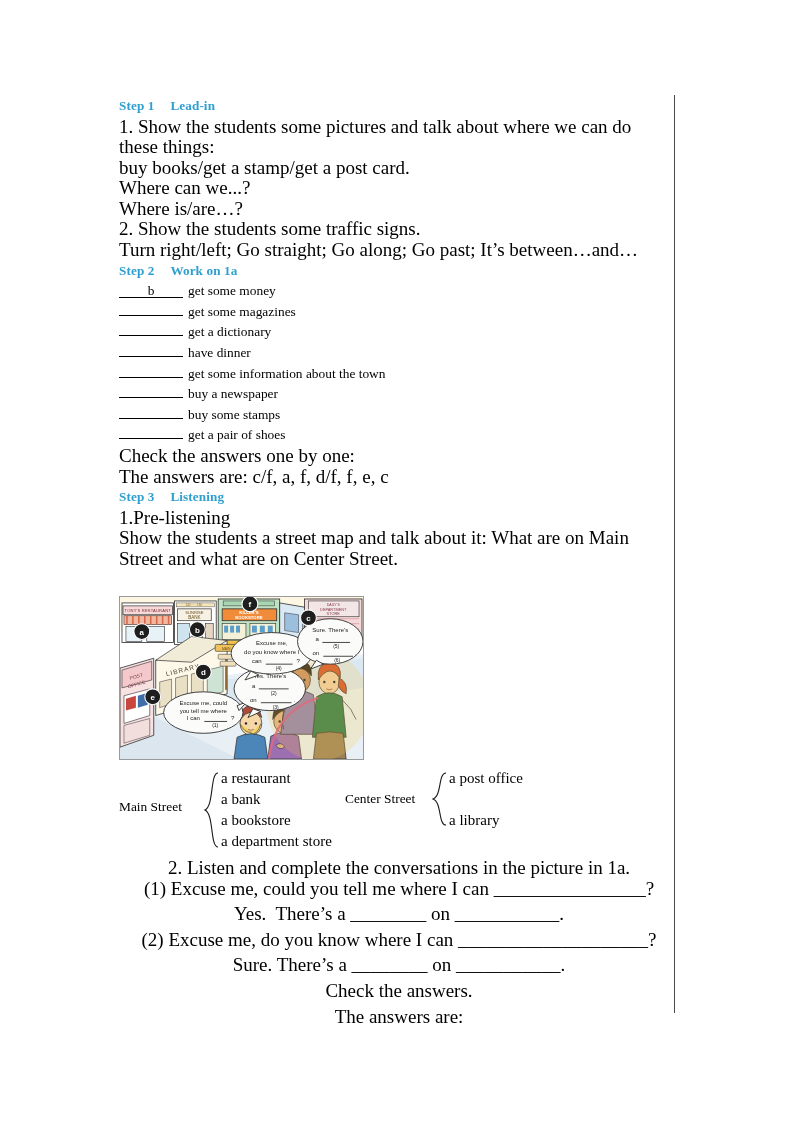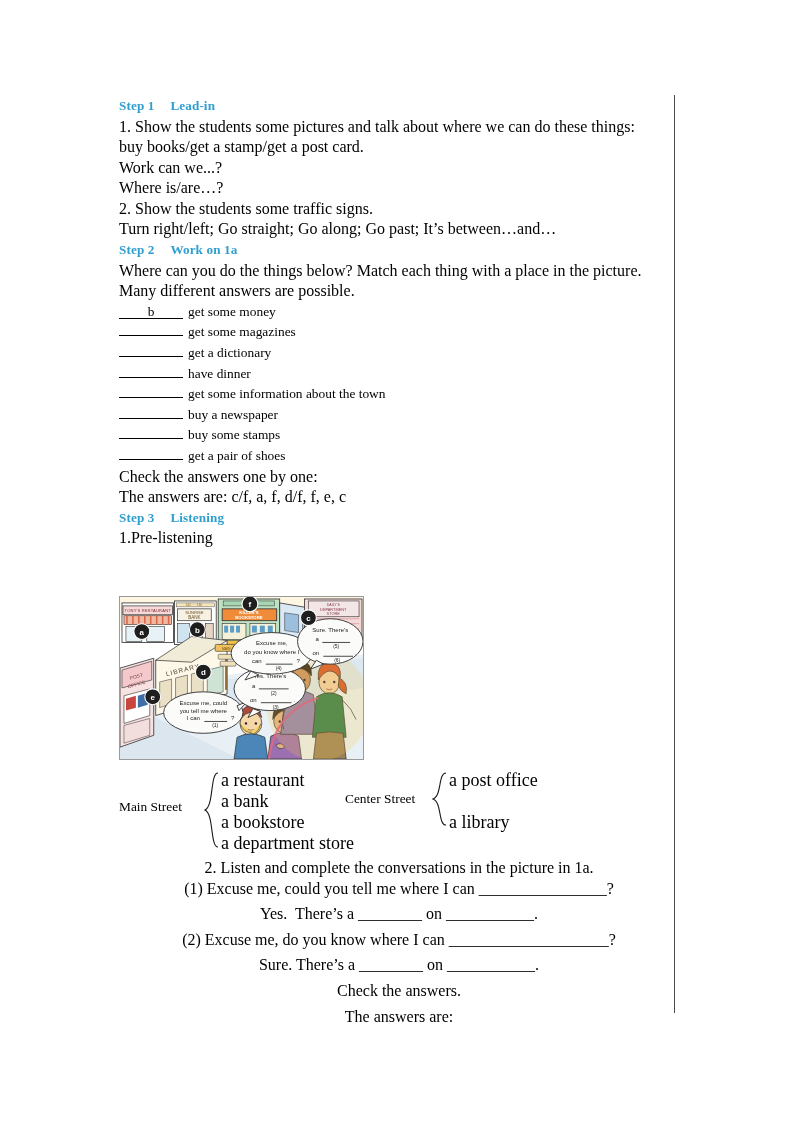--- a/index.html
+++ b/index.html
@@ -45,21 +45,21 @@
     color: #2f9fd0;
     font-weight: bold;
     font-size: 13.2px;
     line-height: 20.5px;
     letter-spacing: 0.1px;
     white-space: pre;
   }
   .step-head .gap { display:inline-block; width: 16px; }
 
   .line {
-    font-size: 16px;
+    font-size: 19px;
     line-height: 20.6px;
     white-space: pre-wrap;
   }
   .line.wrap { white-space: normal; }
 
   
   .match-row {
     font-size: 13.4px;
     line-height: 20.6px;
     display: flex;
@@ -102,21 +102,21 @@
     font-size: 13.4px;
   }
   .street-label {
     position: absolute;
     font-size: 13.4px;
     white-space: nowrap;
   }
   .brace-svg { position: absolute; }
   .brace-item {
     position: absolute;
-    font-size: 18px;
+    font-size: 15px;
     white-space: nowrap;
   }
 
   .tail {
     position: absolute;
     left: 0px;
     top: 762px;
     width: 560px;
     text-align: center;
   }
@@ -130,28 +130,27 @@
 <div class="page">
 
   <div class="right-rule"></div>
 
   <div class="content">
 
     <div class="step-head"><span>Step 1</span><span class="gap"></span><span>Lead-in</span></div>
 
     <div class="line">1. Show the students some pictures and talk about where we can do these things:</div>
     <div class="line">buy books/get a stamp/get a post card.</div>
-    <div class="line">Work can we...?</div>
+    <div class="line">Where can we...?</div>
     <div class="line">Where is/are…?</div>
     <div class="line">2. Show the students some traffic signs.</div>
     <div class="line">Turn right/left; Go straight; Go along; Go past; It’s between…and…</div>
 
     <div class="step-head"><span>Step 2</span><span class="gap"></span><span>Work on 1a</span></div>
 
-    <div class="line wrap" style="width:548px;">Where can you do the things below? Match each thing with a place in the picture. Many different answers are possible.</div>
 
     <div>
       <div class="match-row">
         <span class="blank w64">b</span>
         <span>get some money</span>
       </div>
       <div class="match-row">
         <span class="blank w64"></span>
         <span>get some magazines</span>
       </div>
@@ -180,20 +179,21 @@
         <span>get a pair of shoes</span>
       </div>
     </div>
 
     <div class="line">Check the answers one by one:</div>
     <div class="line">The answers are: c/f, a, f, d/f, f, e, c</div>
 
     <div class="step-head"><span>Step 3</span><span class="gap"></span><span>Listening</span></div>
 
     <div class="line">1.Pre-listening</div>
+    <div class="line wrap" style="width:550px;">Show the students a street map and talk about it: What are on Main Street and what are on Center Street.</div>
 
     <div class="illus-wrap">
       <svg class="illus" viewBox="0 0 245 164" preserveAspectRatio="none">
         <defs>
           <clipPath id="frame">
               <rect x="0" y="0" width="245" height="164"></rect>
             </clipPath>
         </defs>
         <g clip-path="url(#frame)">
 

